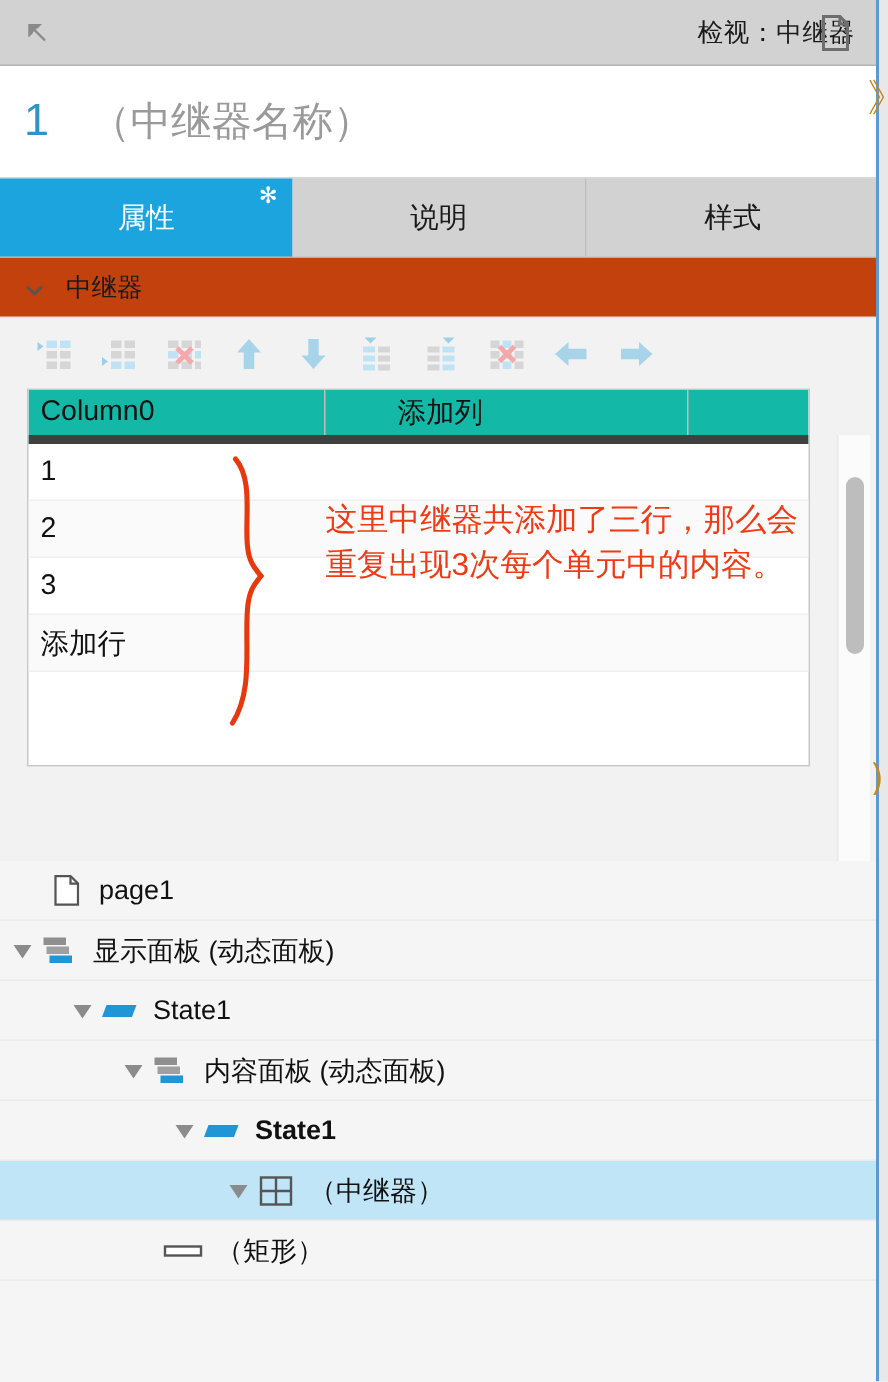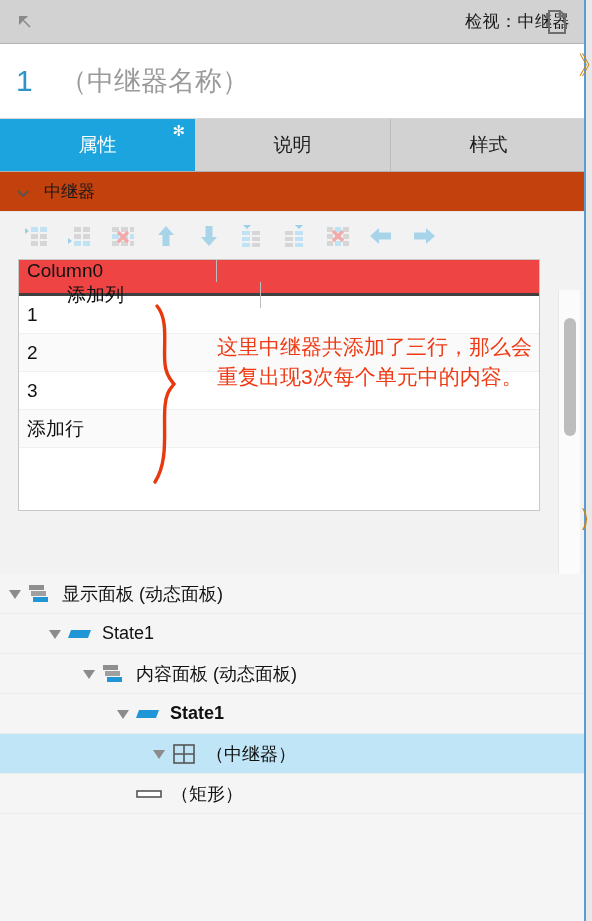--- a/index.html
+++ b/index.html
@@ -122,23 +122,22 @@
     margin: 0 0 0 18px;
     width: 522px;
     height: 252px;
     background: #ffffff;
     border: 1px solid #c8c8c8;
     overflow: hidden;
   }
   .tbl-head {
     display: flex;
     height: 36px;
-    background: #ef4444;
-    border-bottom: 3px solid #404040;
-    flex-direction: column;
+    background: #14b8a6;
+    border-bottom: 6px solid #404040;
   }
   .tbl-head .th {
     display: flex; align-items: center;
     padding-left: 8px;
     font-size: 19px;
     color: #111;
     border-right: 1px solid #bdbdbd;
   }
   .th.c0 { width: 198px; }
   .th.c1 { width: 202px; margin-left: 40px; }
@@ -422,20 +421,30 @@
     <div class="prop-scroll-track" style="top:290px;height:284px;">
       <div class="prop-scroll-thumb" style="top:28px;"></div>
     </div>
   </div>
 
   <div style="position:absolute;left:0;top:574px;width:586px;height:347px;background:#f5f5f5;overflow:hidden;">
 
 
     <div class="tree">
 
+      <div class="tree-row" style="padding-left:8px;">
+        <span class="tr-arrow"></span>
+        <span class="tr-icon">
+          <svg width="17" height="21" viewBox="0 0 17 21">
+            <path d="M1 1 L11 1 L16 6 L16 20 L1 20 Z" fill="#fff" stroke="#555" stroke-width="1.5"></path>
+            <path d="M11 1 L11 6 L16 6" fill="none" stroke="#555" stroke-width="1.5"></path>
+          </svg>
+        </span>
+        <span class="tr-label">page1</span>
+      </div>
 
       <div class="tree-row" style="padding-left:4px;">
         <span class="tr-arrow">
           <svg width="16" height="14" viewBox="0 0 16 14">
               <path d="M2 3 L14 3 L8 12 Z" fill="#8b8b8b"></path>
             </svg>
         </span>
         <span class="tr-icon">
           <svg width="26" height="22" viewBox="0 0 26 22">
             <rect x="2" y="2" width="15" height="5" fill="#8f8f8f"></rect>
@@ -498,21 +507,21 @@
         </span>
         <span class="tr-icon">
           <svg width="24" height="22" viewBox="0 0 24 22">
             <rect x="2" y="2" width="20" height="18" fill="none" stroke="#555" stroke-width="1.6"></rect>
             <path d="M12 2 L12 20 M2 11 L22 11" stroke="#555" stroke-width="1.6"></path>
           </svg>
         </span>
         <span class="tr-label">（中继器）</span>
       </div>
 
-      <div class="tree-row" style="padding-left:113px;">
+      <div class="tree-row" style="padding-left:86px;">
         <span class="tr-arrow"></span>
         <span class="tr-icon">
           <svg width="28" height="14" viewBox="0 0 28 14">
             <rect x="2" y="4" width="24" height="6" fill="#fff" stroke="#555" stroke-width="1.6"></rect>
           </svg>
         </span>
         <span class="tr-label">（矩形）</span>
       </div>
 
     </div>

